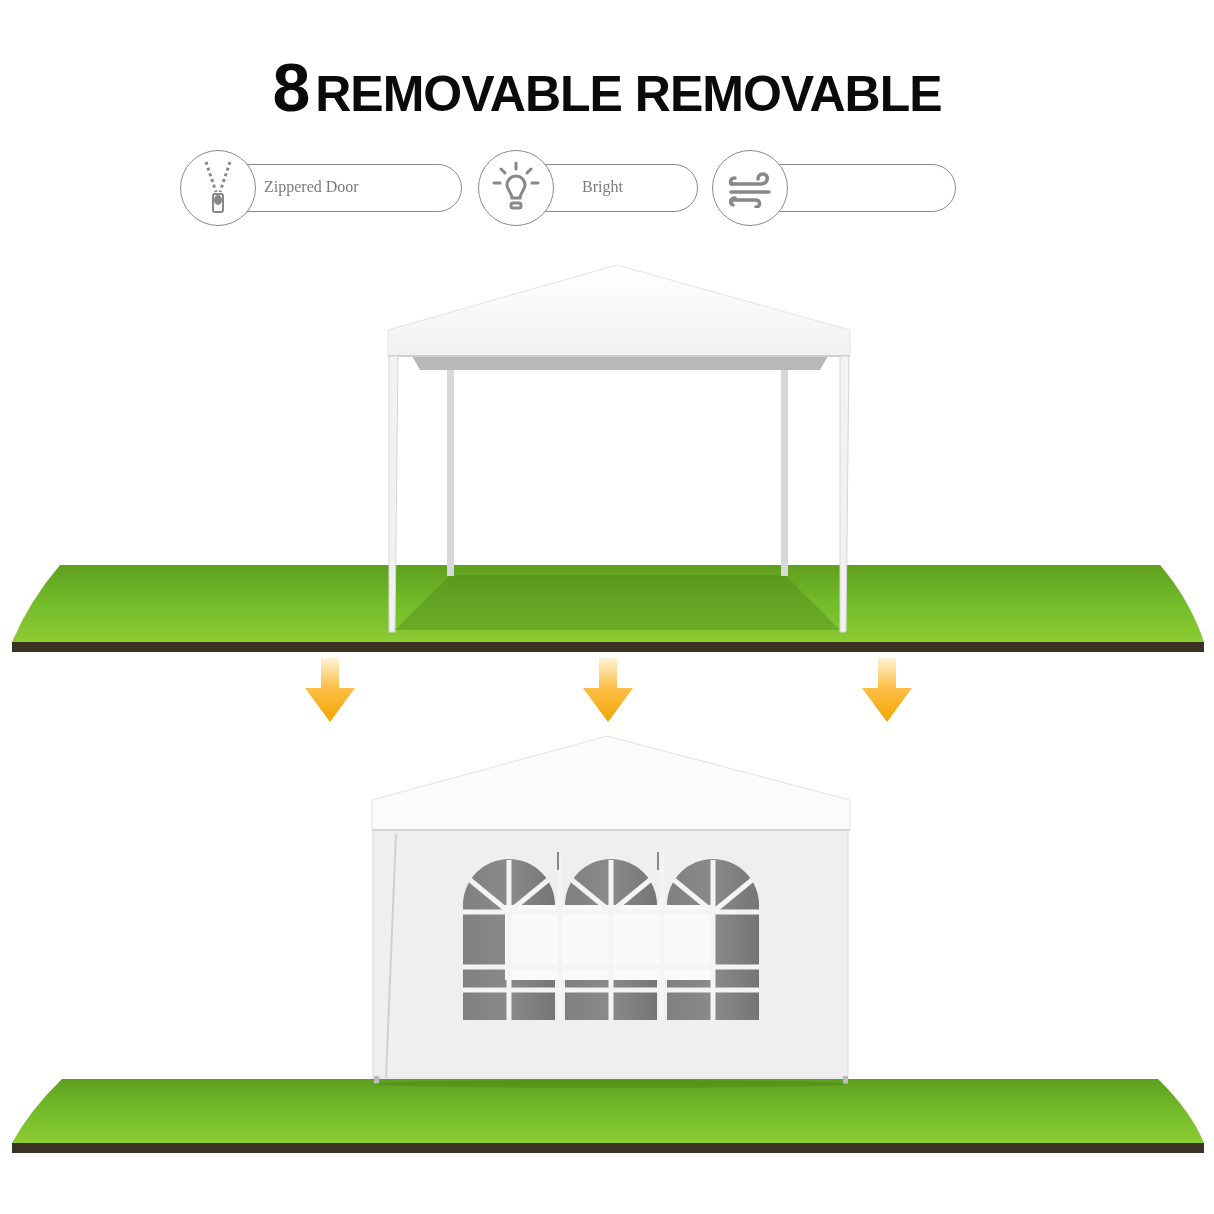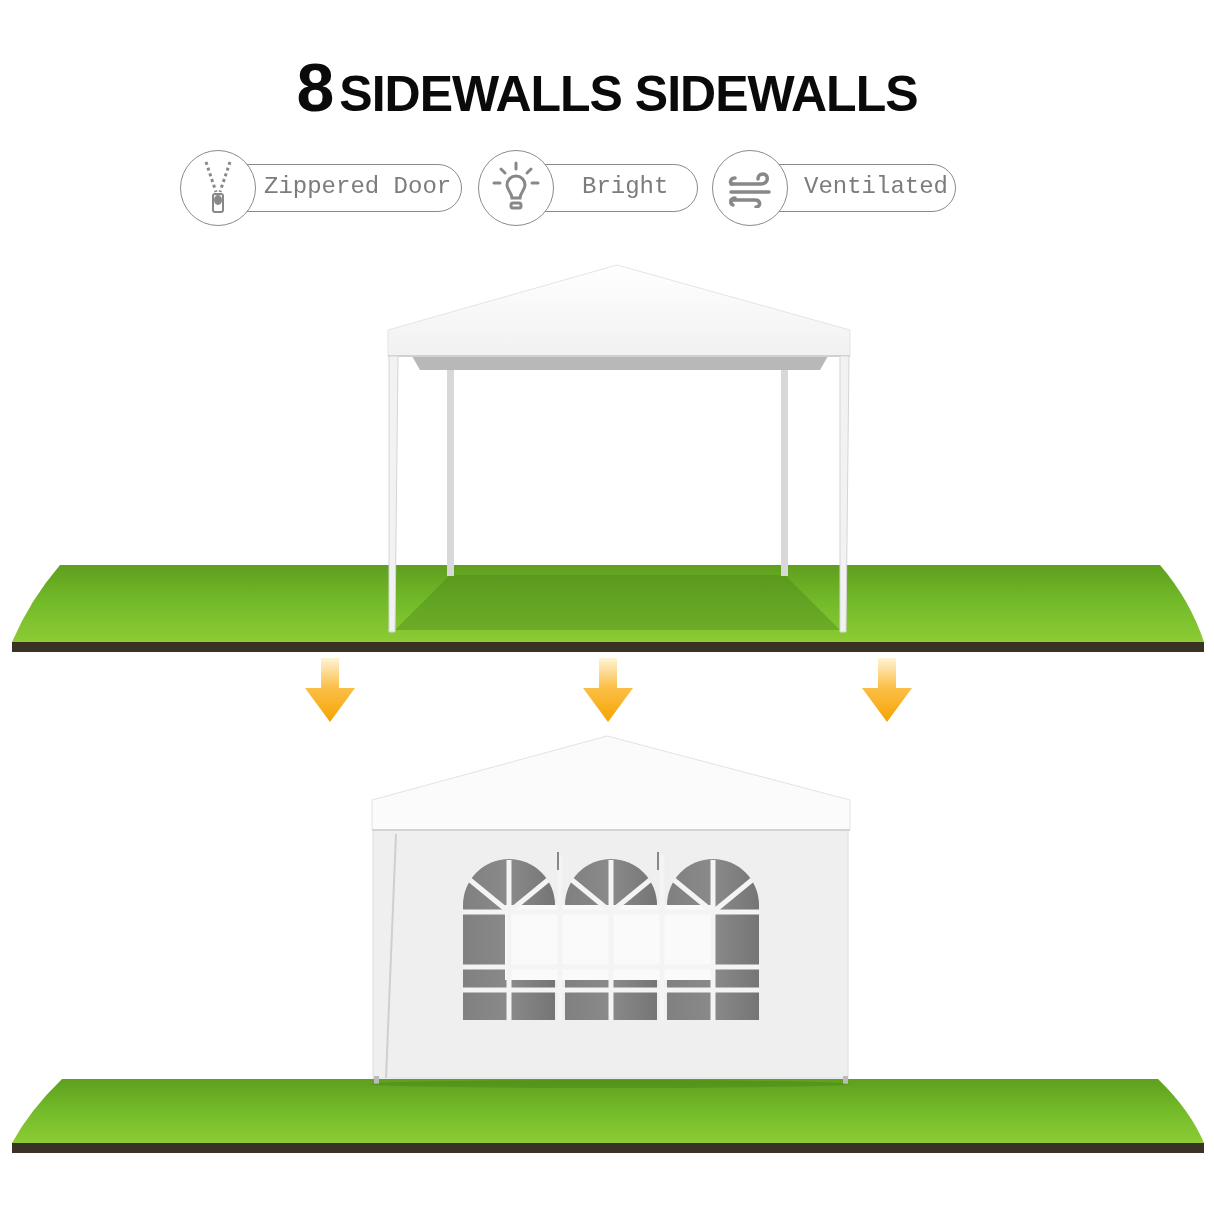--- a/index.html
+++ b/index.html
@@ -3,29 +3,29 @@
 <meta charset="utf-8">
 <style>
   html,body{margin:0;padding:0;background:#fff;}
   body{width:1214px;height:1214px;position:relative;overflow:hidden;font-family:"Liberation Sans",sans-serif;}
   .title{position:absolute;top:48px;left:0;width:1214px;text-align:center;font-weight:bold;color:#0a0a0a;letter-spacing:-1px;}
   .title .num{font-size:68px;}
   .title .rest{font-size:50px;margin-left:6px;}
   .badge{position:absolute;top:150px;height:76px;}
   .badge .pill{position:absolute;left:40px;top:14px;height:46px;border:1.5px solid #8a8a8a;border-radius:24px;background:#fff;}
   .badge .circle{position:absolute;left:0;top:0;width:74px;height:74px;border:1.5px solid #8a8a8a;border-radius:50%;background:#fff;display:flex;align-items:center;justify-content:center;}
-  .badge .lbl{position:absolute;top:14px;height:60px;line-height:46px;font-size:24px;color:#7c7c7c;font-family:Liberation Mono, monospace;}
+  .badge .lbl{position:absolute;top:14px;height:60px;line-height:46px;font-size:16px;color:#7c7c7c;font-family:Liberation Serif, serif;}
   .scene{position:absolute;left:0;width:1214px;}
   .arrow{position:absolute;top:658px;width:50px;height:64px;}
 </style>
 </head>
 <body>
 
 <div class="title">
-  <span class="num">8</span><span class="rest">SIDEWALLS SIDEWALLS</span>
+  <span class="num">8</span><span class="rest">REMOVABLE REMOVABLE</span>
 </div>
 
 <div class="badge" style="left:180px;width:282px;">
   <div class="pill" style="width:240px;"></div>
   <div class="circle">
     <svg width="40" height="60" viewBox="0 0 40 60">
       <g stroke="#888" stroke-width="3" stroke-dasharray="3 3" fill="none">
         <line x1="8" y1="4" x2="18" y2="34"></line>
         <line x1="32" y1="4" x2="22" y2="34"></line>
       </g>
@@ -60,21 +60,20 @@
     <svg width="50" height="40" viewBox="0 0 50 40">
       <g stroke="#888" stroke-width="3.5" fill="none" stroke-linecap="round">
         <path d="M6 16h30c8 0 8-10 2-10-4 0-5 3-5 5"></path>
         <path d="M6 24h38"></path>
         <path d="M6 32h24c6 0 6 7 1 7"></path>
         <path d="M10 10c-4 0-6 4-3 6"></path>
         <path d="M10 30c-4 0-6 5-2 7"></path>
       </g>
     </svg>
   </div>
-  <div class="lbl" style="left:92px;">Ventilated</div>
 </div>
 
 <div class="scene" style="top:230px;height:430px;">
   <svg width="1214" height="430" viewBox="0 230 1214 430">
     <defs>
       <linearGradient id="grassG" x1="0" y1="0" x2="0" y2="1">
         <stop offset="0" stop-color="#5e9f1e"></stop>
         <stop offset="0.5" stop-color="#74bb2a"></stop>
         <stop offset="1" stop-color="#8ccc34"></stop>
       </linearGradient>

